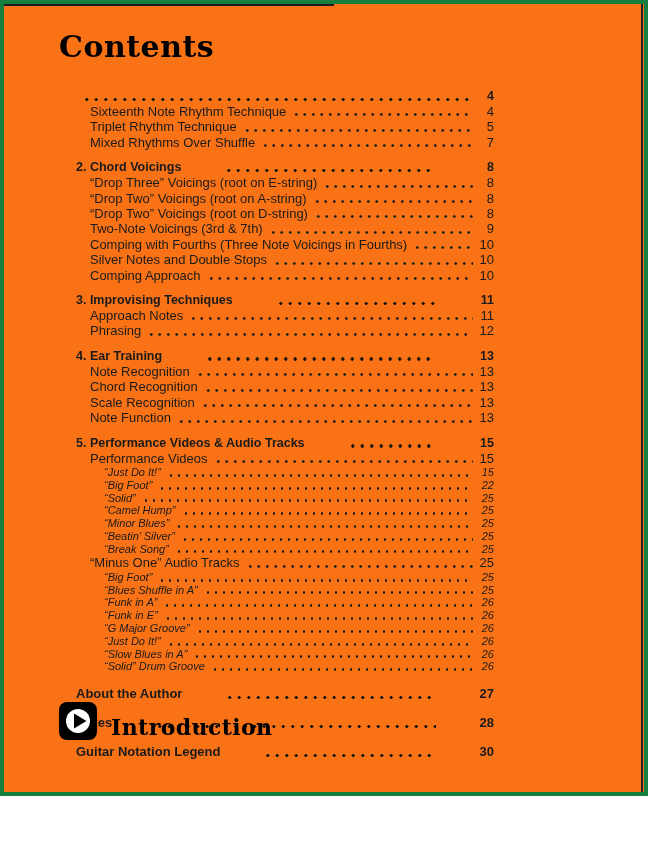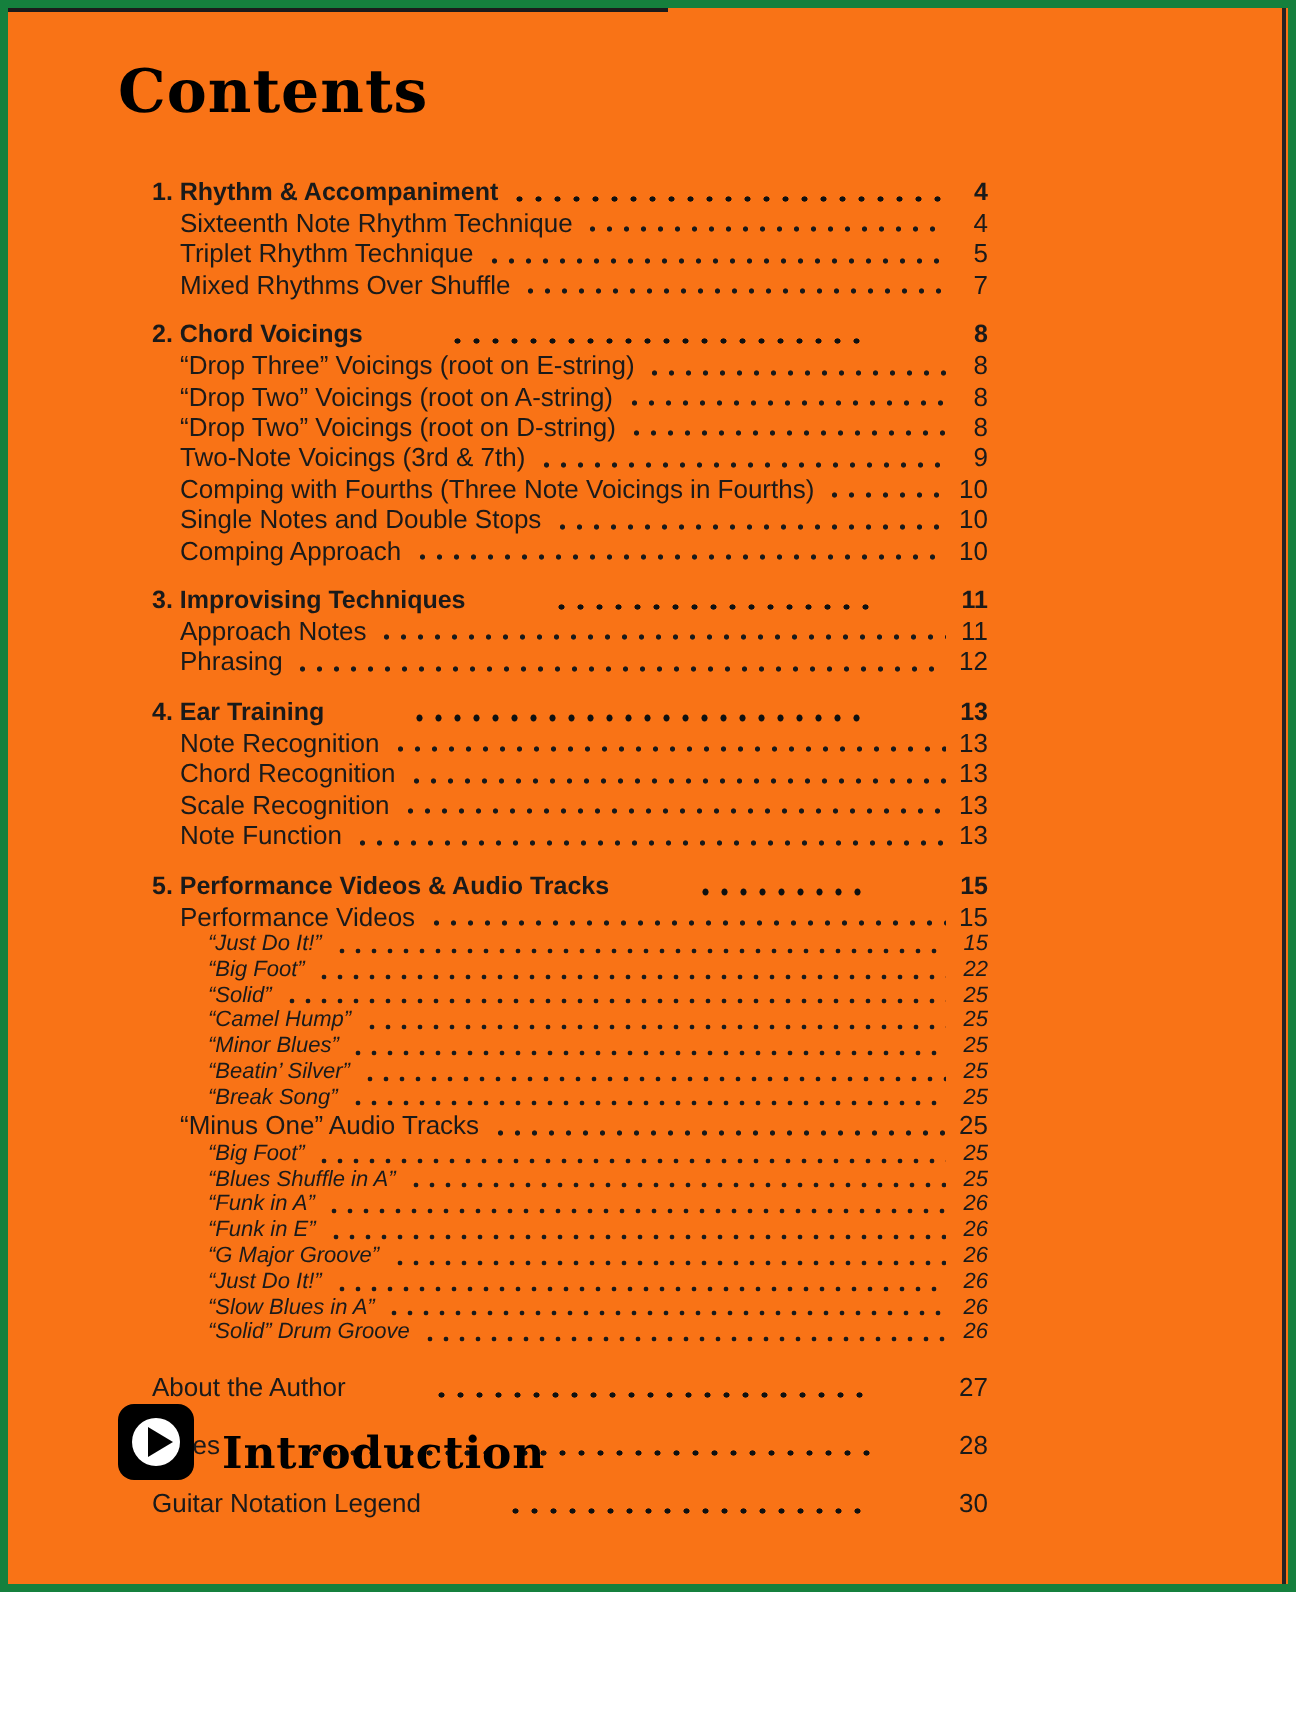--- a/index.html
+++ b/index.html
@@ -77,21 +77,21 @@
     padding-left: 28px;
     font-style: italic;
   }
   .row.song .dots {
     background-image: radial-gradient(circle, #1a1a1a 1px, transparent 1.35px);
     background-size: 8px 3px;
     margin-bottom: 2px;
   }
   .row.bold {
     font-size: 13px;
-    font-weight: normal;
+    font-weight: bold;
     line-height: 16px;
   }
   .row.bold .dots {
     background-image: radial-gradient(circle, #111 1.35px, transparent 1.7px);
     background-size: 9.5px 3.5px;
     height: 7px;
   }
   .row.gap { margin-top: 9px; gap: 37px; }
   .row.bold.gap { margin-top: 13px; }
   .footer {
@@ -119,21 +119,20 @@
 <body>
 
 <div class="page">
   <div class="edge-top"></div>
   <div class="edge-right"></div>
 
   <h1 class="title">Contents</h1>
 
   <div class="toc">
       <div class="row heading">
-        <span class="label">1. Rhythm &amp; Accompaniment</span>
         <span class="dots"></span>
         <span class="pg">4</span>
       </div>
       <div class="row sub">
         <span class="label">Sixteenth Note Rhythm Technique</span>
         <span class="dots"></span>
         <span class="pg">4</span>
       </div>
       <div class="row sub">
         <span class="label">Triplet Rhythm Technique</span>
@@ -169,21 +168,21 @@
         <span class="label">Two-Note Voicings (3rd &amp; 7th)</span>
         <span class="dots"></span>
         <span class="pg">9</span>
       </div>
       <div class="row sub">
         <span class="label">Comping with Fourths (Three Note Voicings in Fourths)</span>
         <span class="dots"></span>
         <span class="pg">10</span>
       </div>
       <div class="row sub">
-        <span class="label">Single Notes and Double Stops</span>
+        <span class="label">Silver Notes and Double Stops</span>
         <span class="dots"></span>
         <span class="pg">10</span>
       </div>
       <div class="row sub">
         <span class="label">Comping Approach</span>
         <span class="dots"></span>
         <span class="pg">10</span>
       </div>
       <div class="row heading gap">
         <span class="label">3. Improvising Techniques</span>

